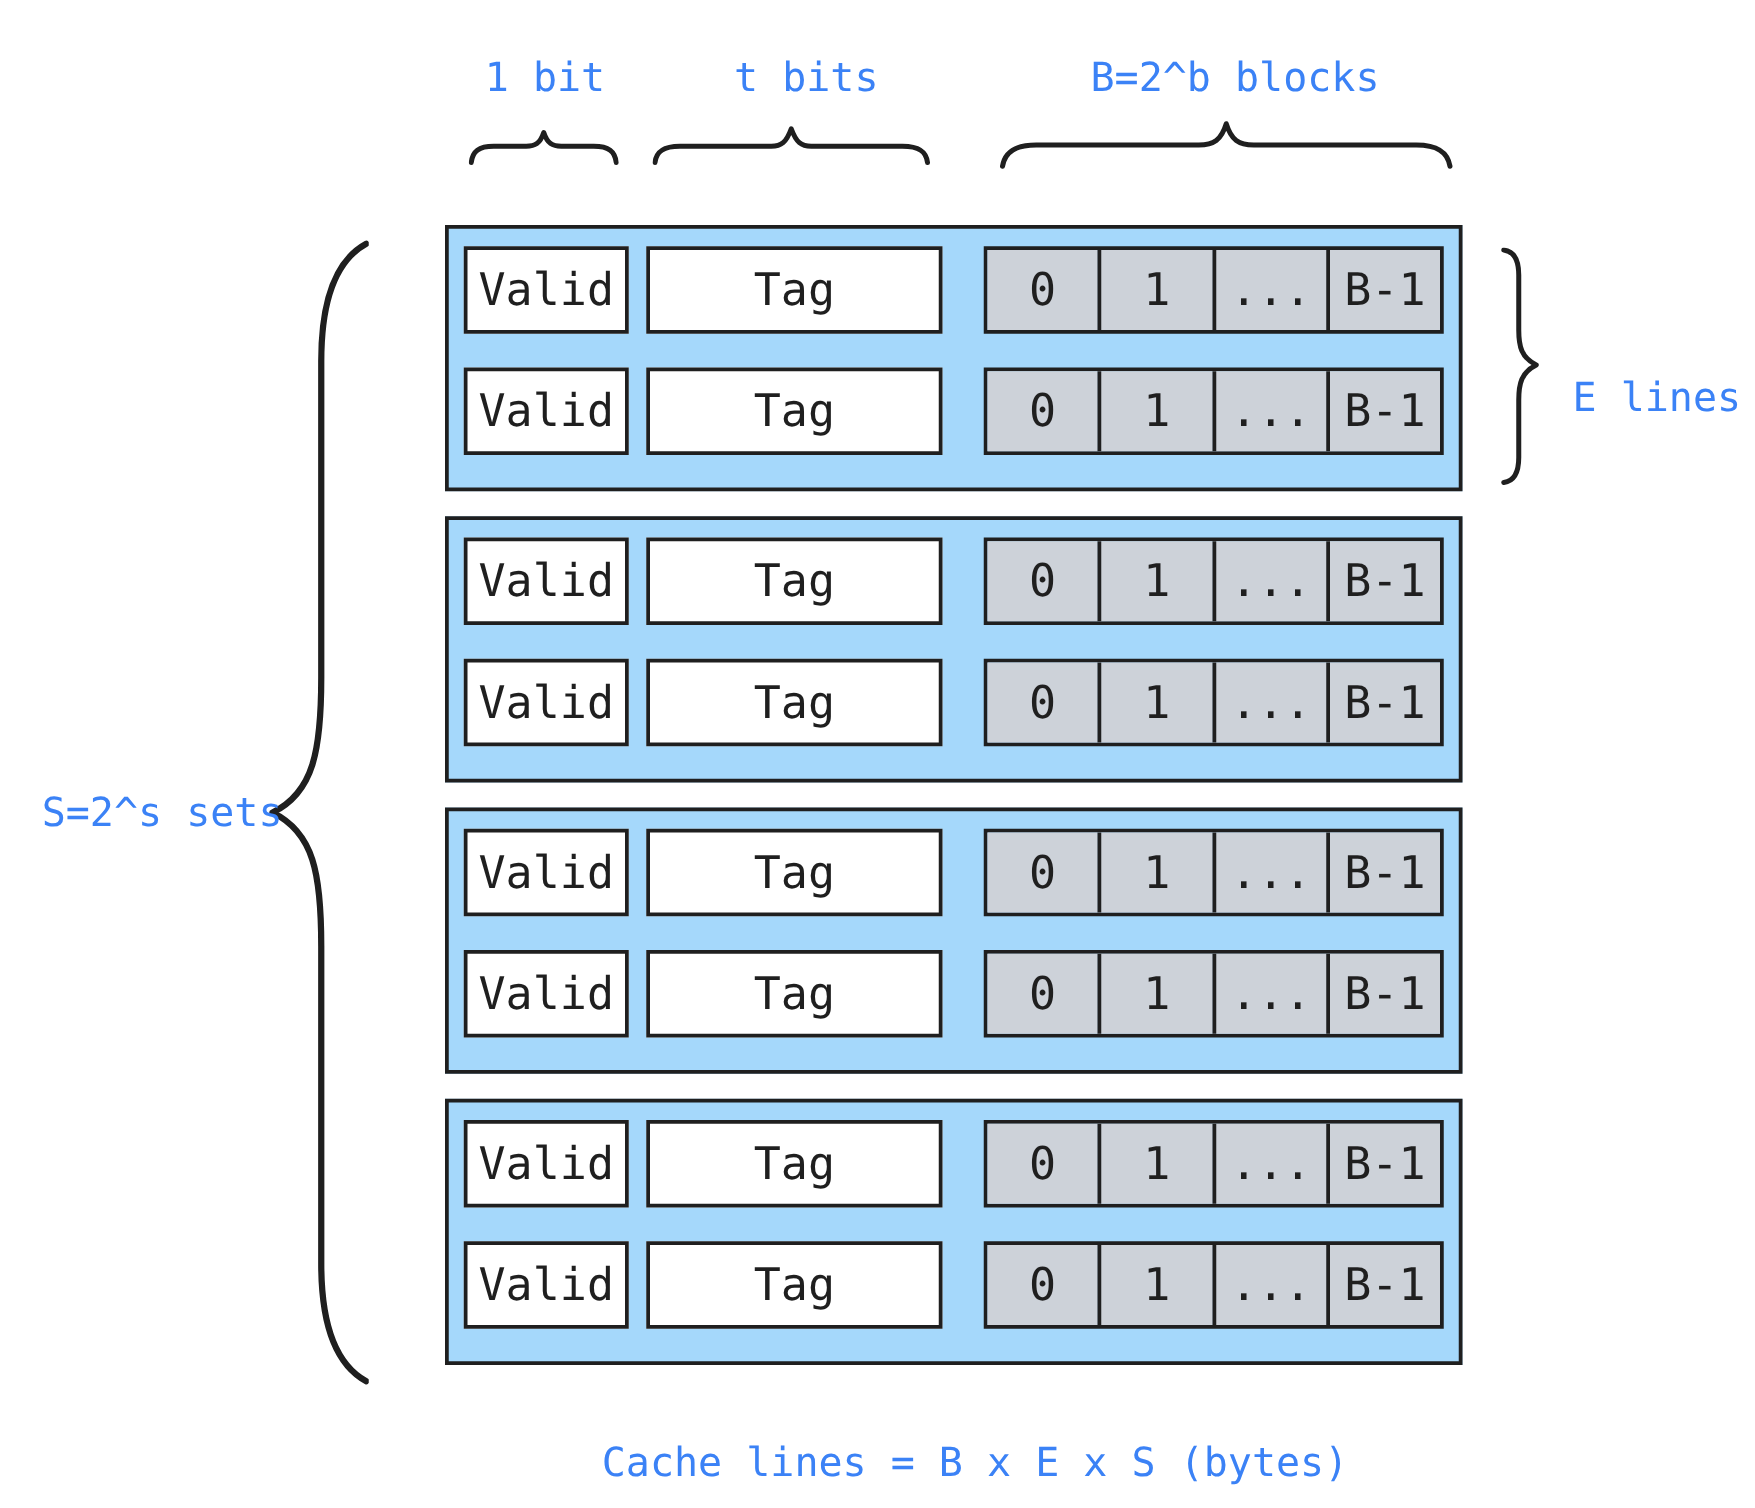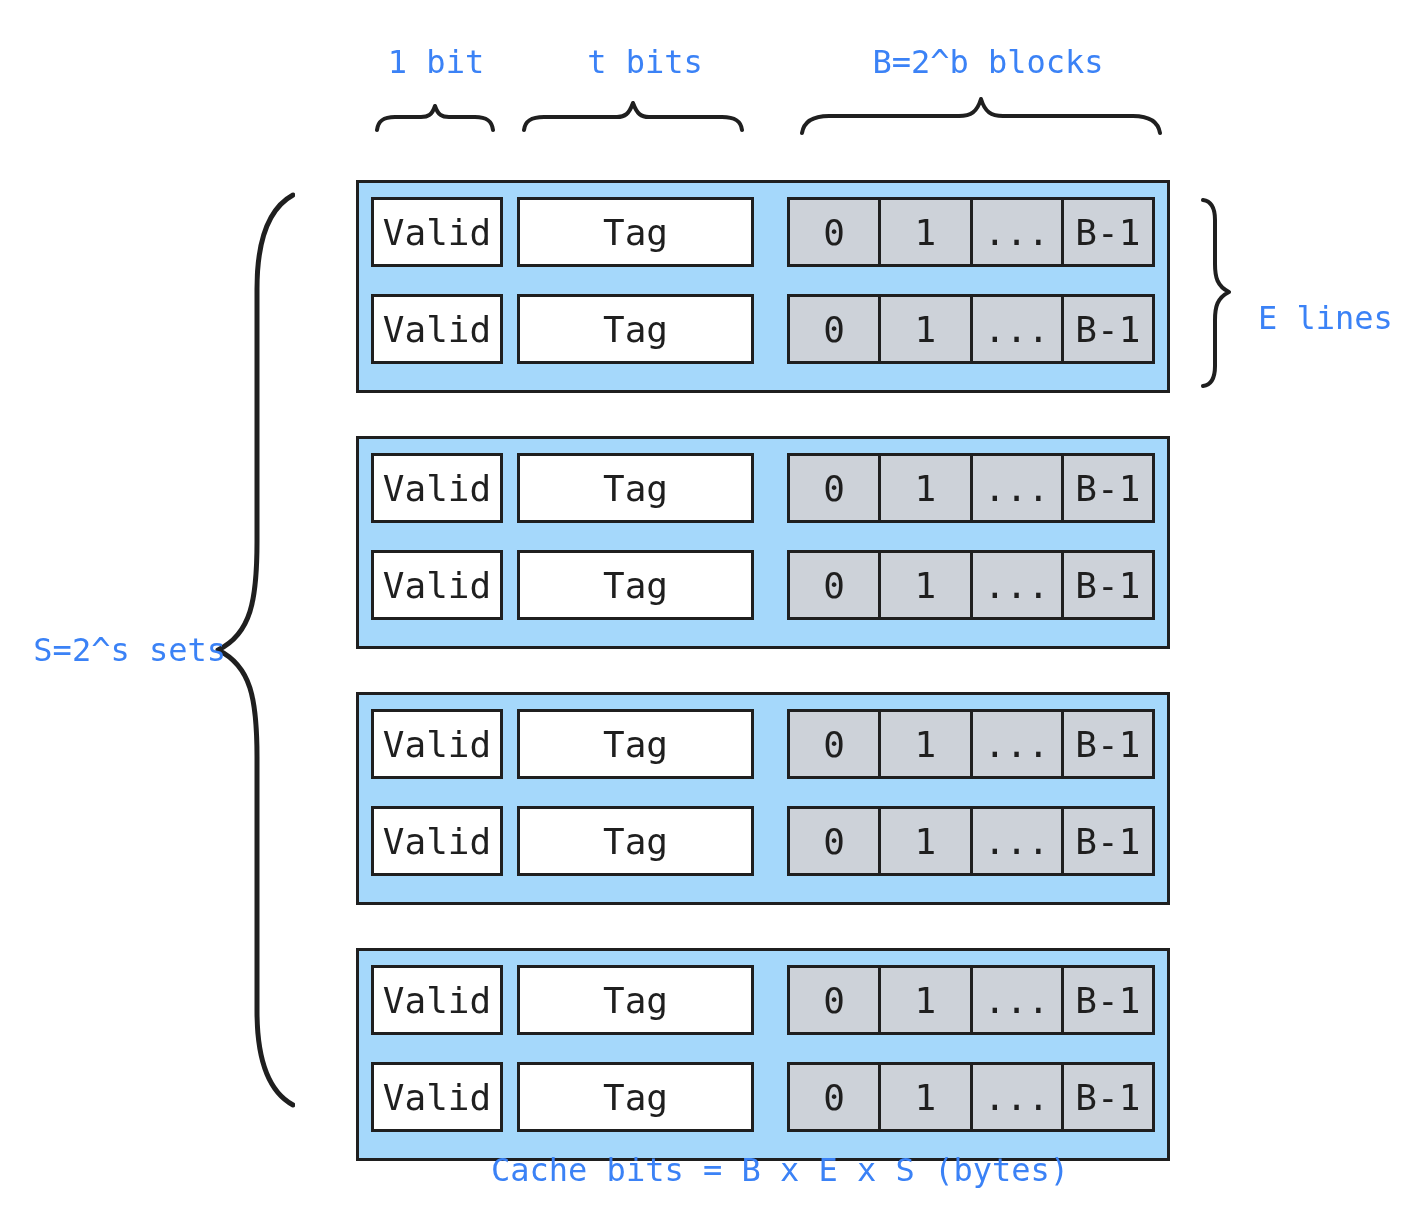--- a/index.html
+++ b/index.html
@@ -31,21 +31,21 @@
     stroke-linecap: round;
     stroke-linejoin: round;
   }
   .sets-col {
     position: absolute;
     left: 356px;
     top: 180px;
     width: 814px;
     display: flex;
     flex-direction: column;
-    gap: 43px;
+    gap: 20px;
     align-items: flex-end;
   }
   .set {
     box-sizing: border-box;
     width: 814px;
     height: 213px;
     background: #a5d8fb;
     border: 3px solid #1f1f1f;
     padding: 14px 12px 26px 12px;
     display: flex;
@@ -200,14 +200,14 @@
   <svg class="brace" style="left:215px; top:192px;" width="80" height="916" viewBox="0 0 80 916">
     <path d="M 78,3 C 56,15 42,43 42,97 L 42,350 C 42,408 36,442 3,458 C 36,474 42,507 42,565 L 42,819 C 42,873 56,901 78,913" stroke-width="5"></path>
   </svg>
   <div class="ann" style="left:16px; top:630px; width:210px; text-align:right;">S=2^s sets</div>
 
   <svg class="brace" style="left:1200px; top:198px;" width="32" height="190" viewBox="0 0 32 190">
     <path d="M 3,2 C 11,3 15,9 15,22 L 15,66 C 15,79 17,88 29,94 C 17,100 15,109 15,122 L 15,168 C 15,181 11,187 3,188" stroke-width="4"></path>
   </svg>
   <div class="ann" style="left:1258px; top:270px;margin-top:28px;">E lines</div>
 
-  <div class="ann" style="left:380px; top:1150px; width:800px; text-align:center;">Cache bits = B x E x S (bytes)</div>
+  <div class="ann" style="left:380px; top:1150px; width:800px; text-align:center;">Cache lines = B x E x S (bytes)</div>
 </div>
 
 </body></html>

